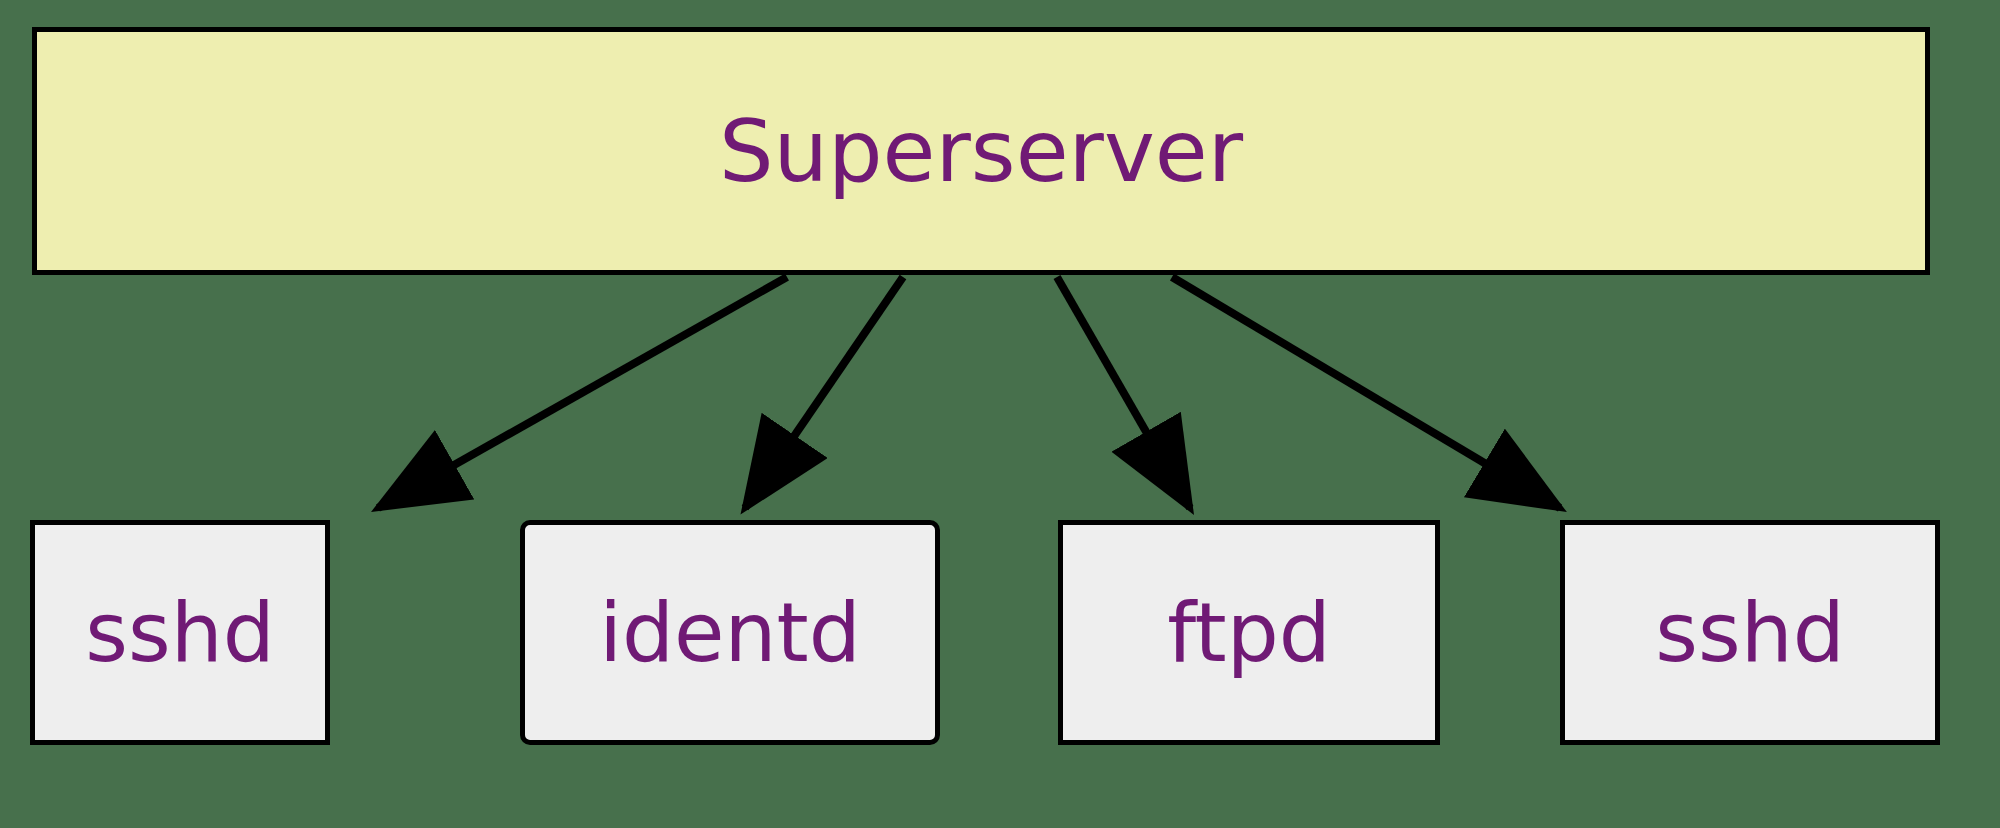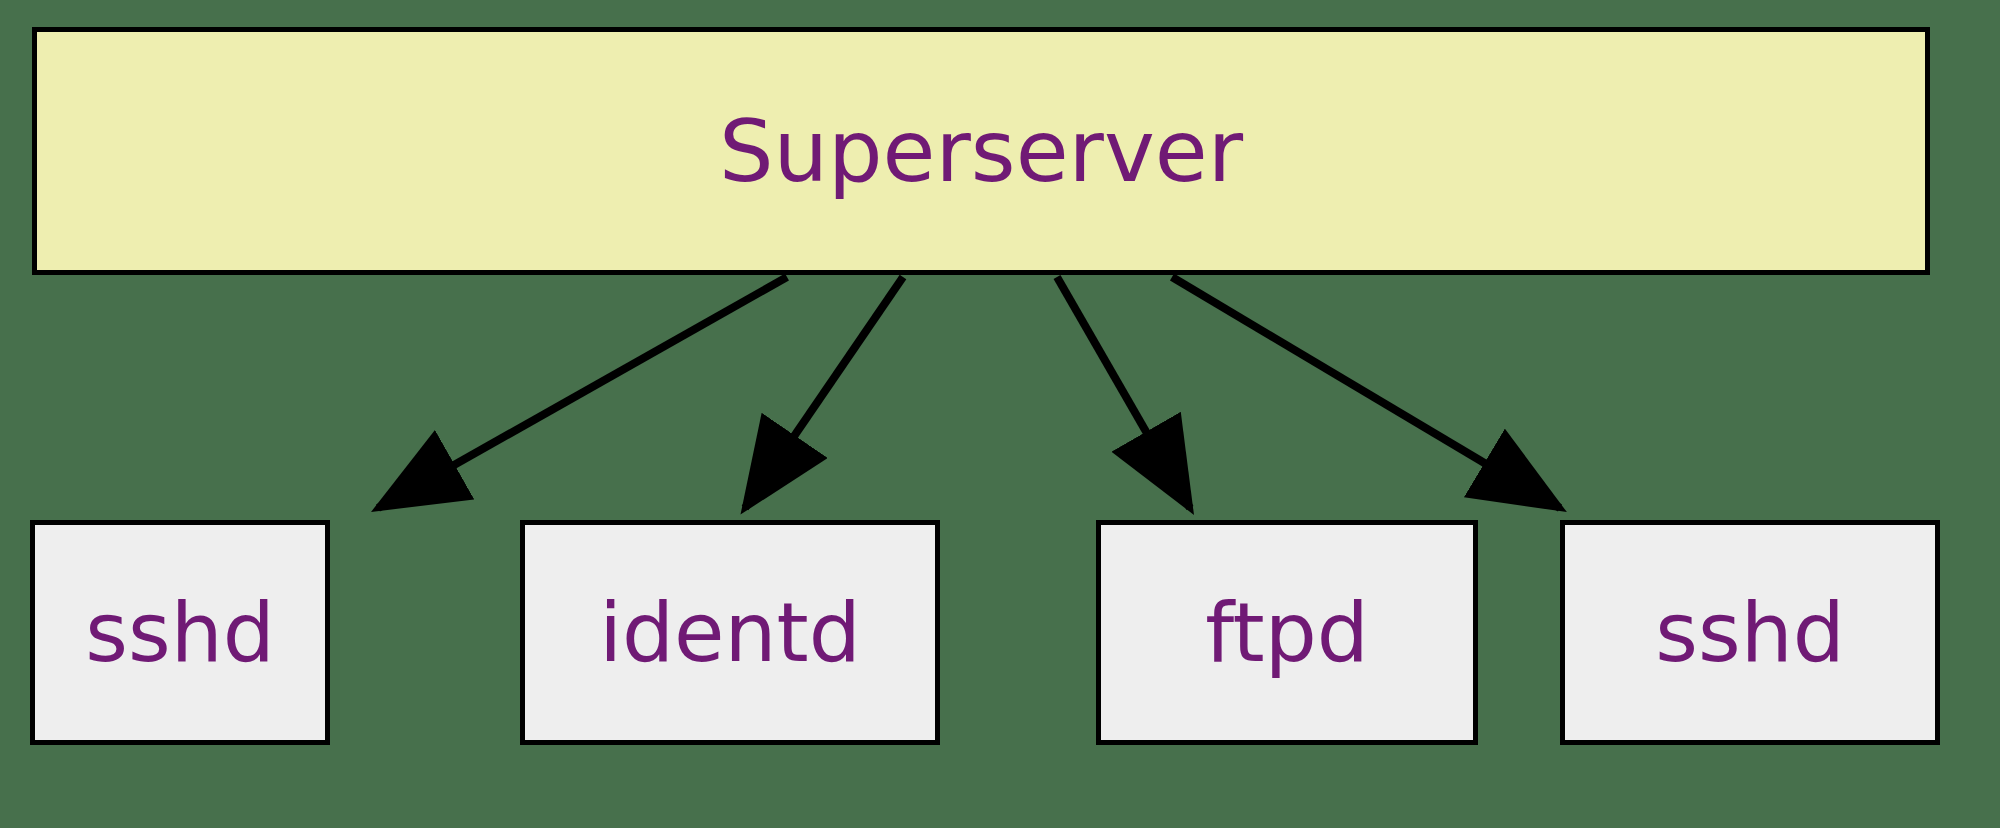--- a/index.html
+++ b/index.html
@@ -34,22 +34,22 @@
     height: 248px;
     font-size: 86px;
   }
   .node-leaf {
     background: #eeeeee;
     top: 520px;
     height: 225px;
     font-size: 82px;
   }
   .leaf-0 { left: 30px;   width: 300px; align-items: center; }
-  .leaf-1 { left: 520px;  width: 420px; }
-  .leaf-2 { left: 1096px; width: 382px; }
+  .leaf-1 { left: 520px;  width: 420px; border-radius: 10px; }
+  .leaf-2 { left: 1058px; width: 382px; }
   .leaf-3 { left: 1560px; width: 380px; }
 
   .node-label {
     display: block;
     white-space: nowrap;
   }
 
   #edges {
     position: absolute;
     left: 0;

